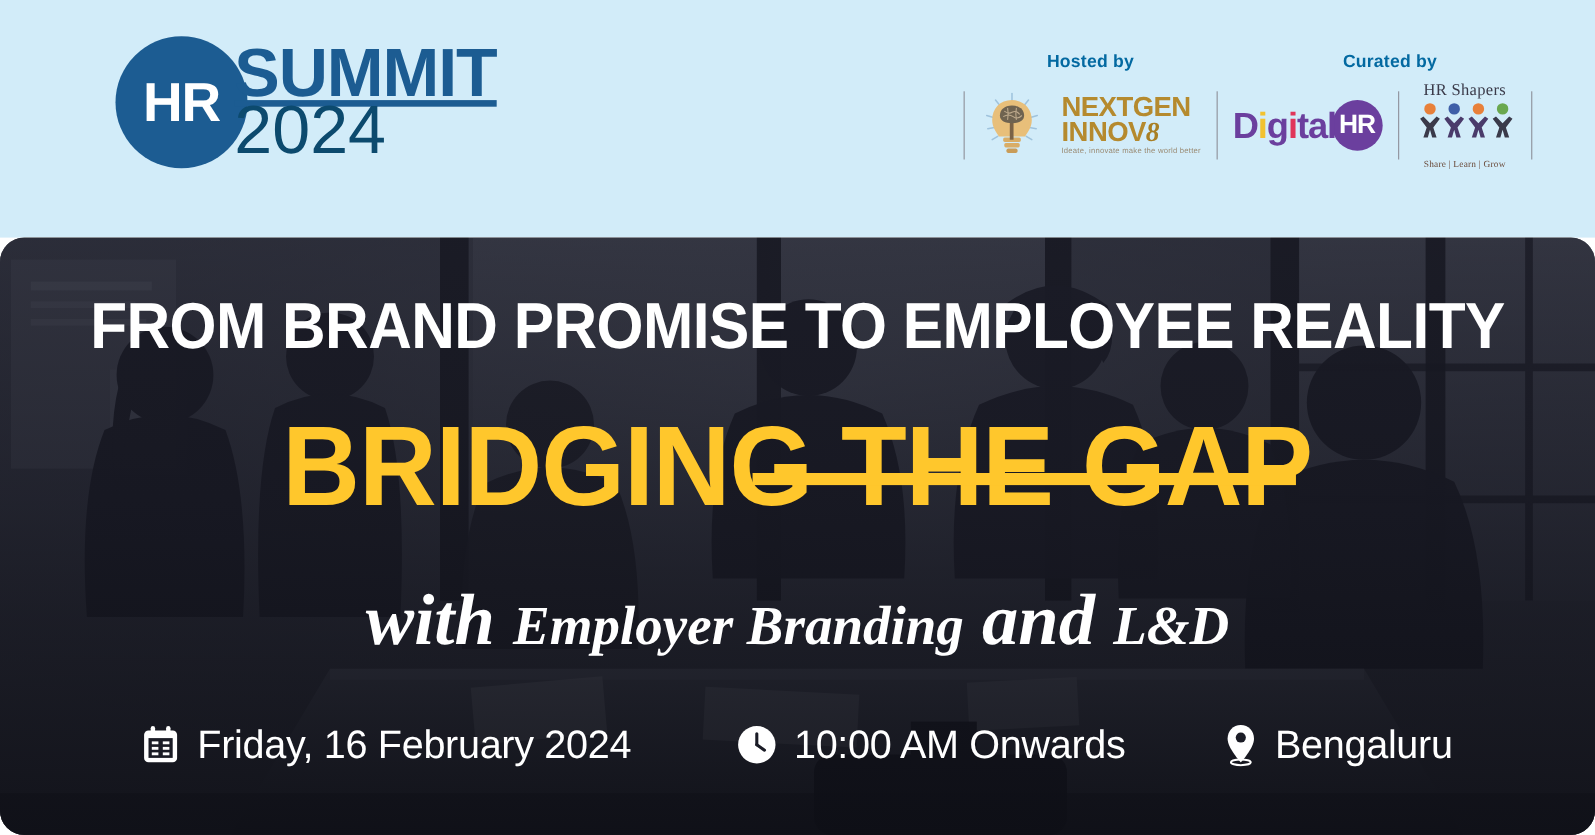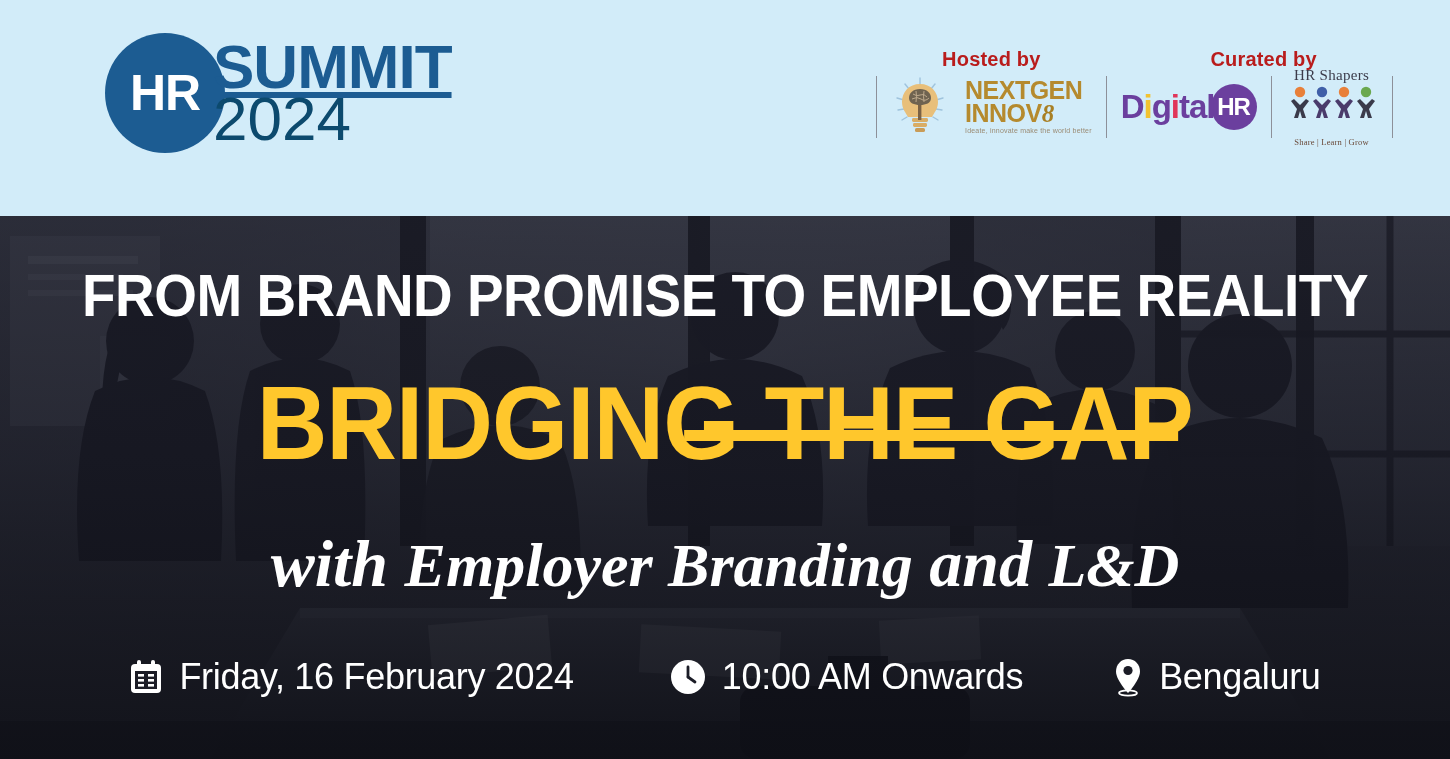--- a/index.html
+++ b/index.html
@@ -37,21 +37,21 @@
   }
   .brand-year{
     color:#0c4a6e;font-weight:normal;font-size:62px;letter-spacing:0px;
     display:block;
   }
 
   
   .sponsors{position:absolute;left:862px;top:48px;display:flex;align-items:flex-start;}
   .sponsor-group{display:flex;flex-direction:column;align-items:center;}
   .sponsor-caption{
-    font-size:20px;color:#b91c1c;font-weight:bold;
+    font-size:16px;color:#0369a1;font-weight:bold;margin-bottom:12px;
     letter-spacing:.2px;
   }
   .sponsor-row{display:flex;align-items:center;height:72px;}
   .vdiv{width:1px;height:62px;background:#8d9099;margin:0 14px;flex:0 0 auto;}
 
   
   .nextgen{display:flex;align-items:center;}
   .bulb{width:58px;height:62px;flex:0 0 auto;}
   .nextgen-txt{margin-left:16px;line-height:0.92;}
   .nextgen-l1,.nextgen-l2{
@@ -88,20 +88,21 @@
   .shapers-tag{
     font-family:"Liberation Serif",serif;font-size:8.5px;color:#6a4a3a;
     margin-top:18px;letter-spacing:.2px;
   }
 
   
   .hero{
     position:absolute;left:0;top:216px;width:1450px;height:543px;
     background:#737373;
     overflow:hidden;
+    border-radius:22px;
   }
   .photo{position:absolute;inset:0;}
   .photo svg{display:block;width:100%;height:100%;}
   .hero-tint{
     position:absolute;inset:0;
     background:linear-gradient(180deg,rgba(26,27,38,.72) 0%,rgba(22,23,33,.78) 45%,rgba(14,15,22,.88) 100%);
   }
 
   .hero-content{position:absolute;inset:0;}
 
@@ -129,21 +130,21 @@
 
   .script{
     position:absolute;left:0;right:0;top:310px;text-align:center;
     color:#ffffff;
     font-family:"Liberation Serif",serif;
     font-style:italic;font-weight:bold;
     font-size:66px;
     letter-spacing:0px;
     white-space:nowrap;
   }
-  .script .em{font-size:62px;}
+  .script .em{font-size:50px;}
 
   
   .meta{
     position:absolute;left:0;right:0;top:440px;
     display:flex;align-items:center;justify-content:center;
   }
   .meta-item{display:flex;align-items:center;color:#fff;}
   .meta-icon{flex:0 0 auto;display:flex;align-items:center;justify-content:center;}
   .meta-text{font-size:36px;font-weight:500;letter-spacing:-.3px;margin-left:16px;white-space:nowrap;}
   .gap1{width:96px;}

